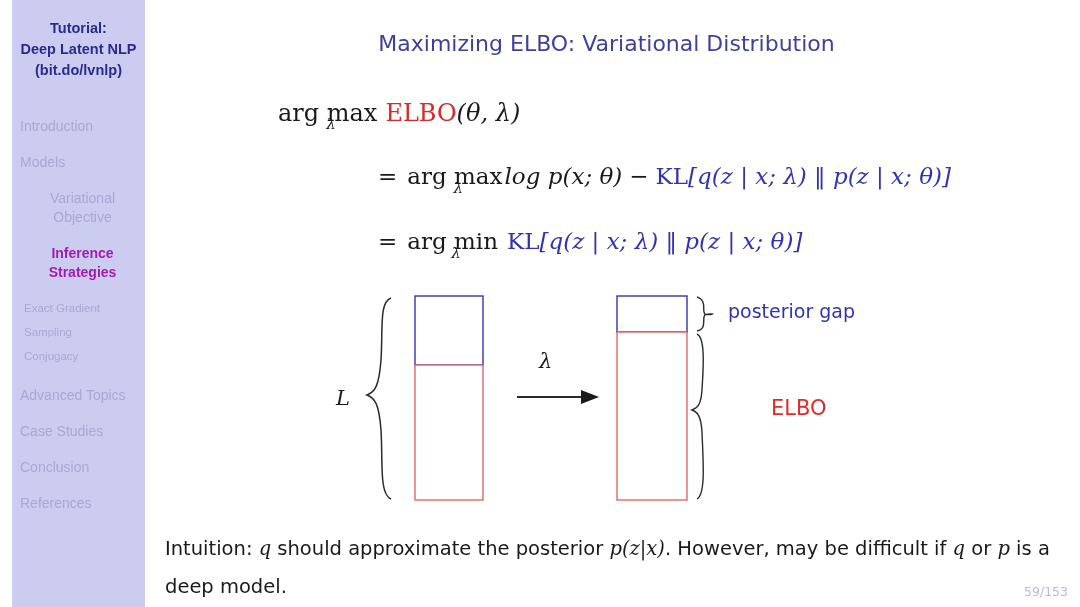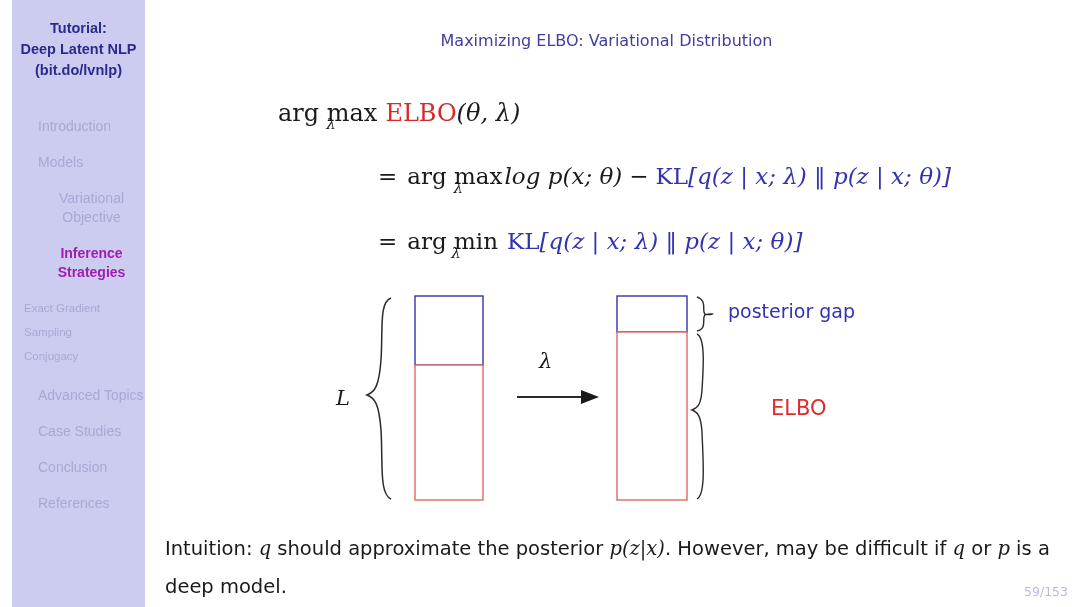--- a/index.html
+++ b/index.html
@@ -21,21 +21,21 @@
     font-weight:bold;
     font-size:14.5px;
     line-height:21px;
     padding-top:18px;
   }
   #sidebar-title div{white-space:nowrap;}
   #nav{margin-top:36px;}
   .nav-item{
     font-size:14px;
     line-height:19px;
-    padding:0 0 0 26px;
+    padding:0 0 0 8px;
     margin-bottom:17px;
     color:#a8a8d4;
     white-space:nowrap;
   }
   .nav-item.active{
     color:#a21caf;
     font-weight:bold;
   }
   .nav-item.sub{
     font-size:11.5px;
@@ -45,21 +45,21 @@
   }
   .nav-item .l2{display:block;text-align:center;}
   
   #main{
     position:absolute;left:133px;top:0;width:947px;height:607px;
   }
   #slide-title{
     position:absolute;top:31px;left:0;width:947px;
     text-align:center;
     color:#3f3f9c;
-    font-size:16px;
+    font-size:22px;
     font-family:"DejaVu Sans",sans-serif;
     white-space:nowrap;
   }
   
   .math{
     font-family:"DejaVu Serif","Liberation Serif",serif;
     color:#1a1a1a;
     white-space:nowrap;
     position:absolute;
   }

